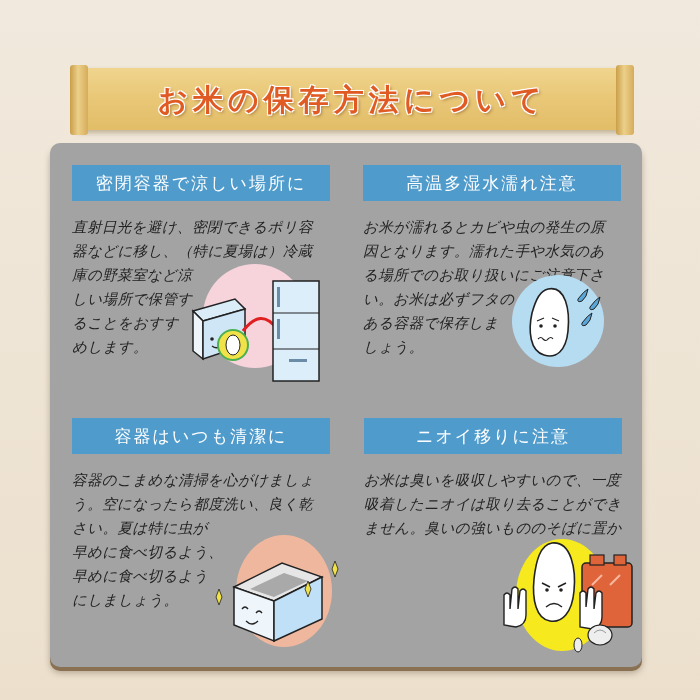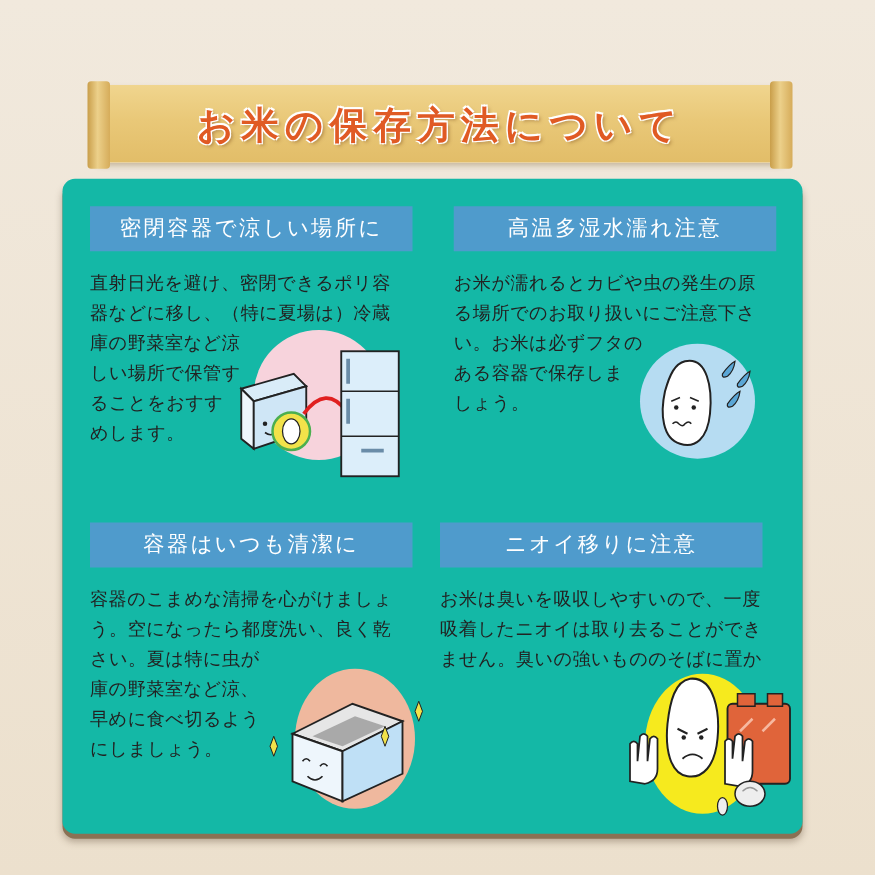--- a/index.html
+++ b/index.html
@@ -22,36 +22,37 @@
   .banner .roll-left { left:-8px; }
   .banner .roll-right { right:-8px; }
   .banner .title {
     position:absolute; left:0; right:0; top:12px; text-align:center;
     font-size:30px; font-weight:bold; letter-spacing:5px;
     color:#e05a24;
     text-shadow: 0 0 2px #fff, 1px 1px 0 #fff, -1px -1px 0 #fff, 1px -1px 0 #fff, -1px 1px 0 #fff, 2px 2px 3px rgba(120,70,20,0.5);
   }
   .card {
     position:absolute; left:50px; top:143px; width:592px; height:524px;
-    background:#14b8a6; border-radius:10px;
+    background:#a3a3a3; border-radius:10px;
     box-shadow: 0 4px 0 #8a7154, 0 6px 6px rgba(80,60,40,0.35);
   }
   .section { position:absolute; width:258px; }
   .section .head {
     background:#4f9bcc; color:#fff; height:36px; line-height:36px;
     text-align:center; font-size:17px; letter-spacing:2px;
   }
   .section .body {
     margin-top:14px; font-size:14.5px; line-height:24px; color:#222;
     letter-spacing:0.4px;
+    font-style:italic;
   }
   .s1 { left:22px; top:22px; }
   .s2 { left:313px; top:22px; }
   .s3 { left:22px; top:275px; }
-  .s4 { left:302px; top:275px; }
+  .s4 { left:314px; top:275px; }
   .line { display:block; white-space:nowrap; }
   .illus { position:absolute; }
 </style>
 </head>
 <body>
 
 <div class="banner">
   <div class="roll-left"></div>
   <div class="roll-right"></div>
   <div class="title">お米の保存方法について</div>
@@ -91,20 +92,21 @@
     <line x1="88" y1="88" x2="134" y2="88" stroke="#222" stroke-width="1.2"></line>
     <rect x="92" y="26" width="3" height="20" fill="#6a8ca8"></rect>
     <rect x="92" y="58" width="3" height="20" fill="#6a8ca8"></rect>
     <rect x="104" y="98" width="18" height="3" fill="#6a8ca8"></rect>
   </svg>
 
   <div class="section s2">
     <div class="head">高温多湿水濡れ注意</div>
     <div class="body">
       <span class="line">お米が濡れるとカビや虫の発生の原</span>
+      <span class="line">因となります。濡れた手や水気のあ</span>
       <span class="line">る場所でのお取り扱いにご注意下さ</span>
       <span class="line">い。お米は必ずフタの</span>
       <span class="line">ある容器で保存しま</span>
       <span class="line">しょう。</span>
     </div>
   </div>
   <svg class="illus" style="left:458px;top:128px" width="100" height="100" viewBox="0 0 100 100">
     <circle cx="50" cy="50" r="46" fill="#b6dcf2"></circle>
     <path d="M40,18 C58,14 62,40 60,60 C58,80 48,88 36,84 C22,80 20,60 24,42 C28,28 32,20 40,18 Z" fill="#fff" stroke="#222" stroke-width="1.6"></path>
     <circle cx="33" cy="55" r="1.8" fill="#222"></circle>
@@ -115,21 +117,21 @@
     <path d="M82,36 q6,-8 10,-10 q-1,8 -6,12 q-5,2 -4,-2 Z" fill="#5aa6d6" stroke="#222" stroke-width="1"></path>
     <path d="M74,52 q6,-8 10,-10 q-1,8 -6,12 q-5,2 -4,-2 Z" fill="#5aa6d6" stroke="#222" stroke-width="1"></path>
   </svg>
 
   <div class="section s3">
     <div class="head">容器はいつも清潔に</div>
     <div class="body">
       <span class="line">容器のこまめな清掃を心がけましょ</span>
       <span class="line">う。空になったら都度洗い、良く乾</span>
       <span class="line">さい。夏は特に虫が</span>
-      <span class="line">庫の野菜室など涼、</span>
+      <span class="line">早めに食べ切るよう、</span>
       <span class="line">早めに食べ切るよう</span>
       <span class="line">にしましょう。</span>
     </div>
   </div>
   <svg class="illus" style="left:162px;top:386px" width="130" height="120" viewBox="0 0 130 120">
     <ellipse cx="72" cy="62" rx="48" ry="56" fill="#efb89e"></ellipse>
     <polygon points="22,58 70,34 110,48 62,72" fill="#e6e6e6" stroke="#222" stroke-width="1.5"></polygon>
     <polygon points="38,60 72,44 96,52 62,68" fill="#a9a9a9"></polygon>
     <polygon points="22,58 62,72 62,112 22,96" fill="#eef6fc" stroke="#222" stroke-width="1.5"></polygon>
     <polygon points="62,72 110,48 110,90 62,112" fill="#bfe0f6" stroke="#222" stroke-width="1.5"></polygon>

